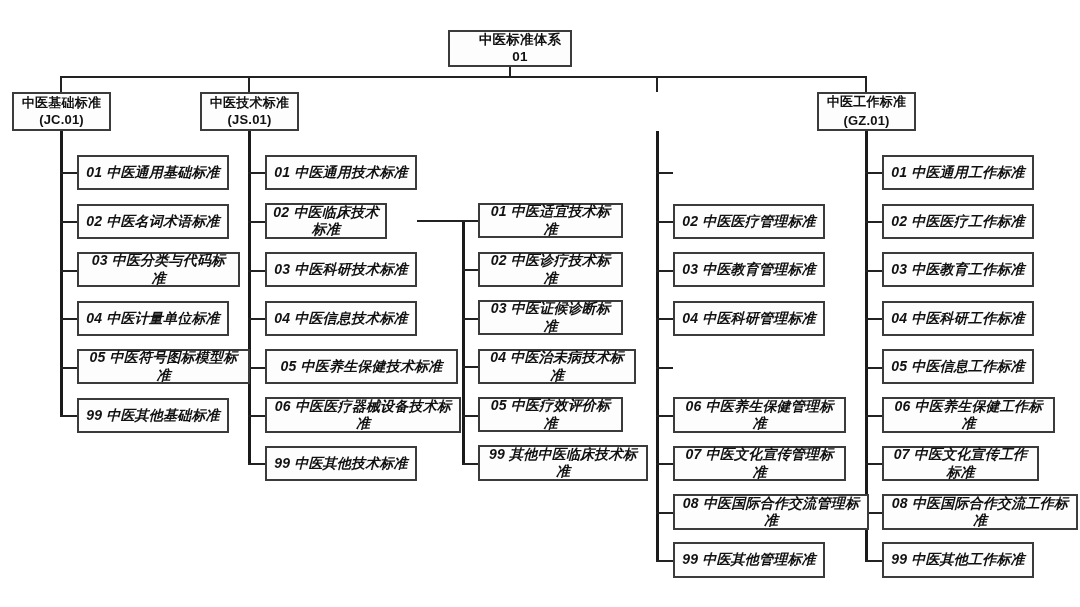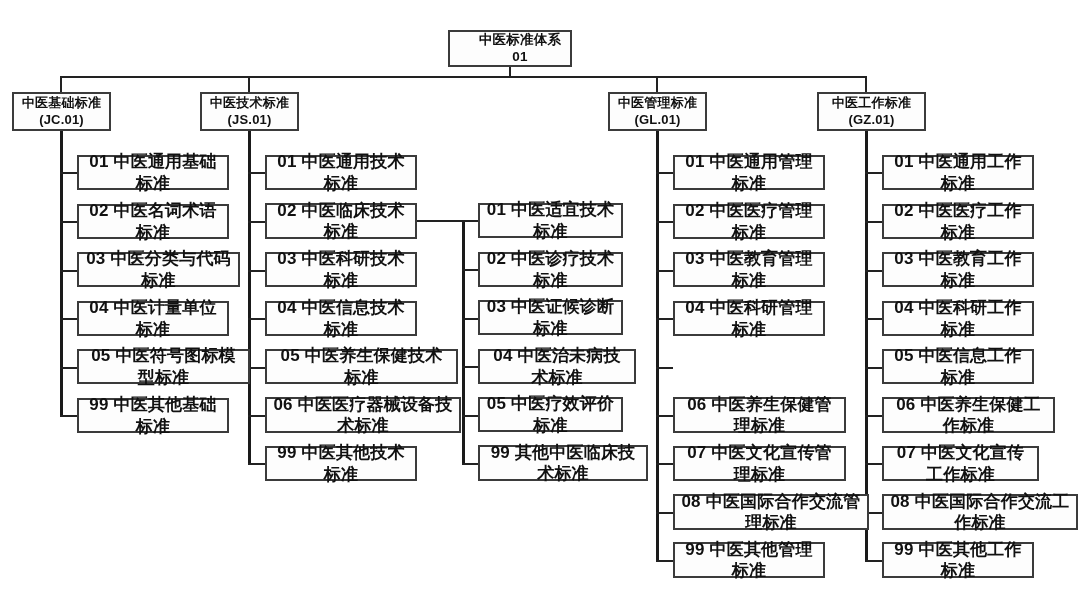--- a/index.html
+++ b/index.html
@@ -33,23 +33,24 @@
     z-index: 2;
   }
   .node.root {
     font-size: 13.5px;
   }
   .node.level2 {
     font-size: 13px;
     flex-direction: column;
   }
   .node.leaf {
-    font-size: 17px;
+    font-size: 14px;
     justify-content: center;
     padding: 0 6px;
+    font-style: italic;
   }
   .node.level2 .l2-line1,
   .node.level2 .l2-line2 {
     display: block;
   }
   .conn {
     position: absolute;
     background: #222222;
     z-index: 1;
   }
@@ -76,25 +77,21 @@
   <div class="conn v" style="left:865px; top:76px; width:2px; height:16px;"></div>
 
   <div class="node level2" style="left:12px; top:92px; width:99px; height:39px;">
     <span class="l2-line1">中医基础标准</span>
     <span class="l2-line2">(JC.01)</span>
   </div>
   <div class="node level2" style="left:200px; top:92px; width:99px; height:39px;">
     <span class="l2-line1">中医技术标准</span>
     <span class="l2-line2">(JS.01)</span>
   </div>
-  <div class="node level2" style="left:608px; top:92px; width:99px; height:39px;">
-    <span class="l2-line1">中医管理标准</span>
-    <span class="l2-line2">(GL.01)</span>
-  </div>
-  <div class="node level2" style="left:817px; top:92px; width:109px; height:39px;">
+  <div class="node level2" style="left:817px; top:92px; width:99px; height:39px;justify-content:space-between;">
     <span class="l2-line1">中医工作标准</span>
     <span class="l2-line2">(GZ.01)</span>
   </div>
 
   <div class="conn spine" style="left:60px; top:131px; height:285px;"></div>
 
   <div class="conn h" style="left:60px; top:172px; width:17px;"></div>
   <div class="node leaf" style="left:77px; top:155px; width:152px; height:35px;">
     <span>01 中医通用基础标准</span>
   </div>
@@ -125,21 +122,21 @@
   </div>
 
   <div class="conn spine" style="left:248px; top:131px; height:332px;"></div>
 
   <div class="conn h" style="left:248px; top:172px; width:17px;"></div>
   <div class="node leaf" style="left:265px; top:155px; width:152px; height:35px;">
     <span>01 中医通用技术标准</span>
   </div>
 
   <div class="conn h" style="left:248px; top:221px; width:17px;"></div>
-  <div class="node leaf" style="left:265px; top:203px; width:152px; height:36px;">
+  <div class="node leaf" style="left:265px; top:203px; width:122px; height:36px;">
     <span>02 中医临床技术标准</span>
   </div>
 
   <div class="conn h" style="left:248px; top:270px; width:17px;"></div>
   <div class="node leaf" style="left:265px; top:252px; width:152px; height:35px;">
     <span>03 中医科研技术标准</span>
   </div>
 
   <div class="conn h" style="left:248px; top:318px; width:17px;"></div>
   <div class="node leaf" style="left:265px; top:301px; width:152px; height:35px;">
@@ -190,23 +187,20 @@
   </div>
 
   <div class="conn h" style="left:462px; top:463px; width:16px;"></div>
   <div class="node leaf" style="left:478px; top:445px; width:170px; height:36px;">
     <span>99 其他中医临床技术标准</span>
   </div>
 
   <div class="conn spine" style="left:656px; top:131px; height:429px;"></div>
 
   <div class="conn h" style="left:656px; top:172px; width:17px;"></div>
-  <div class="node leaf" style="left:673px; top:155px; width:152px; height:35px;">
-    <span>01 中医通用管理标准</span>
-  </div>
 
   <div class="conn h" style="left:656px; top:221px; width:17px;"></div>
   <div class="node leaf" style="left:673px; top:204px; width:152px; height:35px;">
     <span>02 中医医疗管理标准</span>
   </div>
 
   <div class="conn h" style="left:656px; top:270px; width:17px;"></div>
   <div class="node leaf" style="left:673px; top:252px; width:152px; height:35px;">
     <span>03 中医教育管理标准</span>
   </div>

